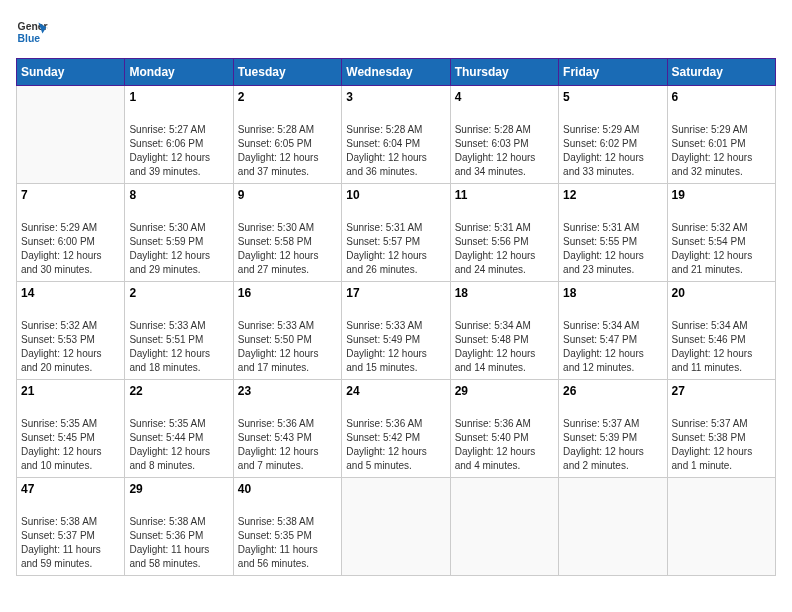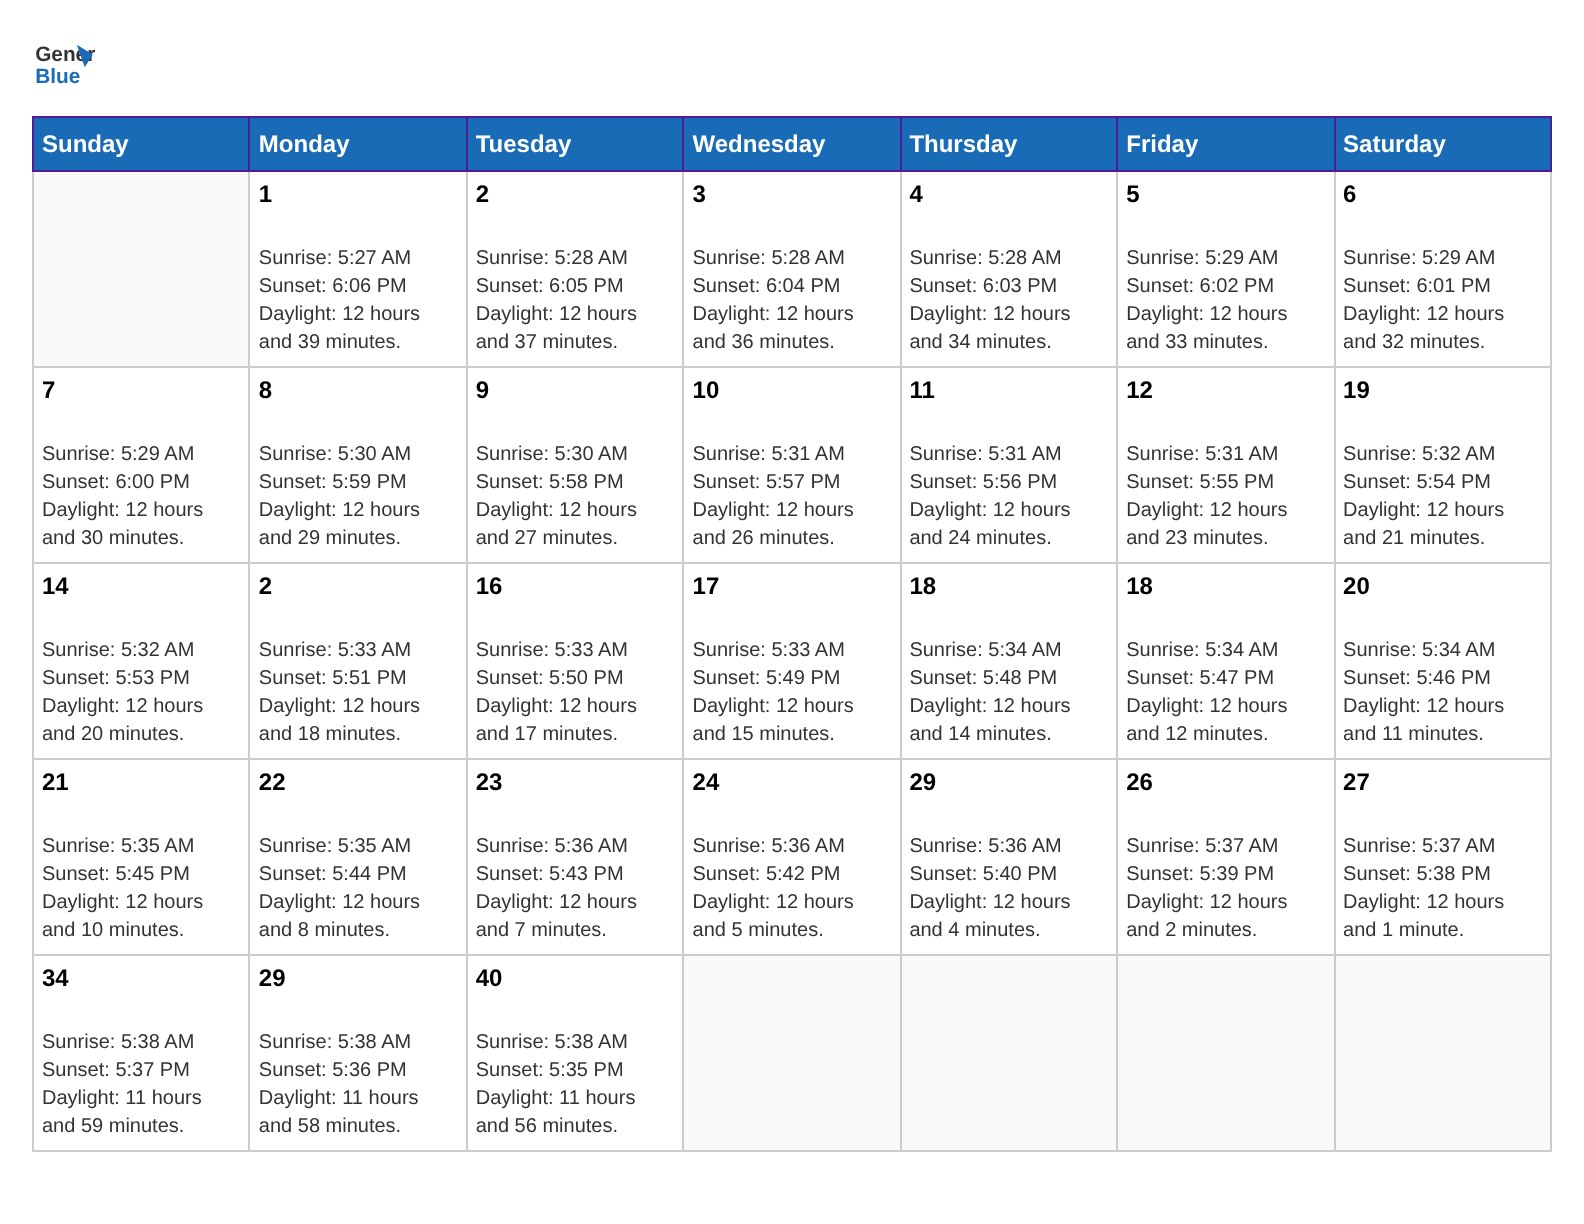--- a/index.html
+++ b/index.html
@@ -299,21 +299,21 @@
         <td>
           <span class="day-num">27</span>
           <div class="day-info" style="white-space: pre-line;">Sunrise: 5:37 AM
 Sunset: 5:38 PM
 Daylight: 12 hours
 and 1 minute.</div>
         </td>
       </tr>
       <tr class="week-row">
         <td>
-          <span class="day-num">34</span>
+          <span class="day-num">47</span>
           <div class="day-info" style="white-space: pre-line;">Sunrise: 5:38 AM
 Sunset: 5:37 PM
 Daylight: 11 hours
 and 59 minutes.</div>
         </td>
         <td>
           <span class="day-num">29</span>
           <div class="day-info" style="white-space: pre-line;">Sunrise: 5:38 AM
 Sunset: 5:36 PM
 Daylight: 11 hours

